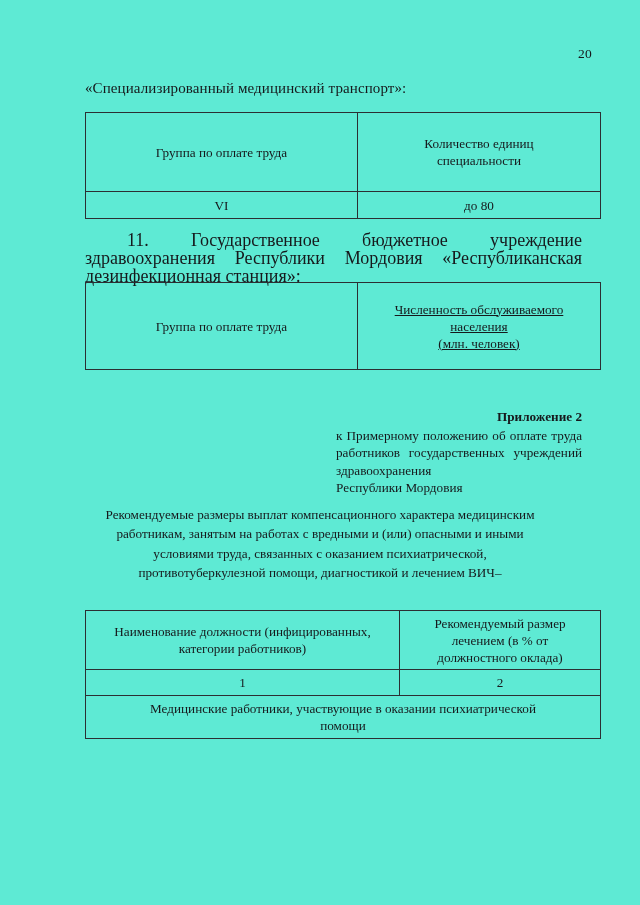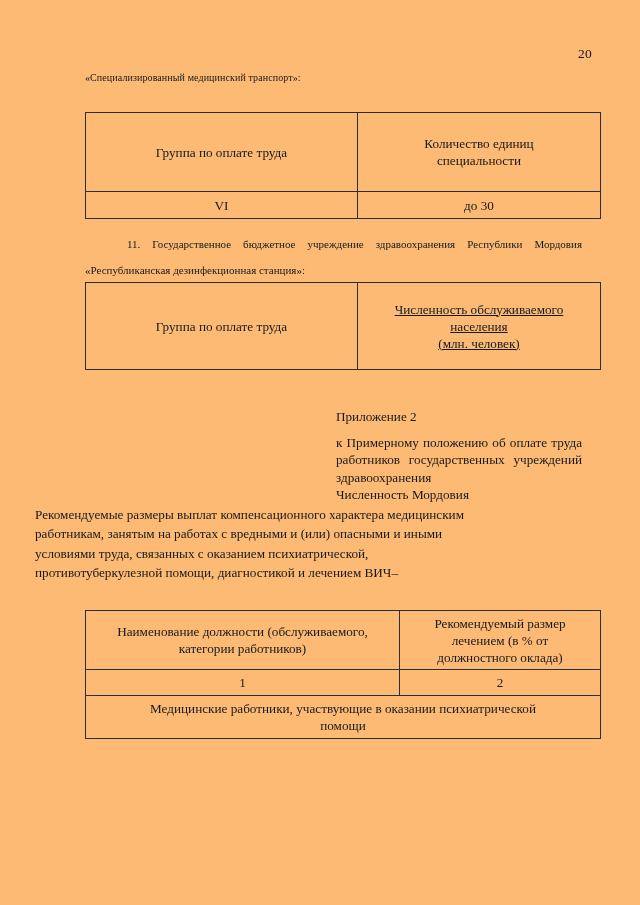--- a/index.html
+++ b/index.html
@@ -11,46 +11,46 @@
     width: 640px;
     height: 905px;
     position: relative;
     font-family: "Liberation Serif", "DejaVu Serif", serif;
     color: #16191c;
     overflow: hidden;
   }
   .page {
     position: absolute;
     inset: 0;
-    background: #fdba74;
+    background: #5eead4;
   }
 
   
   .page-number {
     position: absolute;
     top: 46px;
     right: 48px;
     font-size: 13.5px;
     letter-spacing: 0.2px;
   }
 
   
   .intro-line {
     position: absolute;
     left: 85px;
-    top: 72px;
-    font-size: 10px;
+    top: 80px;
+    font-size: 15px;
     letter-spacing: 0.1px;
     white-space: nowrap;
   }
 
   .para-justify {
     position: absolute;
-    font-size: 11px;
-    line-height: 26px;
+    font-size: 18px;
+    line-height: 18px;
     text-align: justify;
     text-justify: inter-word;
     text-indent: 42px;
   }
   .para-justify > span { display: inline; }
 
   .para-11 {
     left: 85px;
     top: 231px;
     width: 497px;
@@ -106,38 +106,39 @@
   
   .appendix {
     position: absolute;
     left: 336px;
     top: 408px;
     width: 246px;
     font-size: 13.2px;
     line-height: 17.5px;
   }
   .appendix .title {
-    font-weight: normal;
-    text-align: left;
-    margin-bottom: 8px;
+    font-weight: bold;
+    text-align: right;
+    margin-bottom: 1px;
   }
   .appendix .body {
     text-align: justify;
     text-justify: inter-word;
   }
   .appendix .body .tail { text-align: left; }
 
   
   .center-head {
     position: absolute;
     left: 35px;
     top: 505px;
     width: 570px;
     font-size: 13.2px;
     line-height: 19.4px;
+    text-align: center;
   }
   .center-head .ln { display: block; white-space: nowrap; }
 </style>
 </head>
 <body>
 
 <div class="page">
 
   <div class="page-number">20</div>
 
@@ -147,21 +148,21 @@
     <tbody>
       <tr class="head">
         <td class="c1">Группа по оплате труда</td>
         <td class="c2">
           <div>Количество единиц</div>
           <div>специальности</div>
         </td>
       </tr>
       <tr class="values">
         <td class="c1">VI</td>
-        <td class="c2">до 30</td>
+        <td class="c2">до 80</td>
       </tr>
     </tbody>
   </table>
 
   <div class="para-justify para-11">
     <span>11.  Государственное бюджетное учреждение здравоохранения Республики Мордовия «Республиканская дезинфекционная станция»:</span>
   </div>
 
   <table id="table-population" class="doc-table">
     <tbody>
@@ -173,36 +174,36 @@
           <div>(млн. человек)</div>
         </td>
       </tr>
     </tbody>
   </table>
 
   <div class="appendix">
     <div class="title">Приложение 2</div>
     <div class="body">
       <span>к Примерному положению об оплате труда работников государственных учреждений здравоохранения</span>
-      <div class="tail">Численность Мордовия</div>
+      <div class="tail">Республики Мордовия</div>
     </div>
   </div>
 
   <div class="center-head">
     <span class="ln">Рекомендуемые размеры выплат компенсационного характера медицинским</span>
     <span class="ln">работникам, занятым на работах с вредными и (или) опасными и иными</span>
     <span class="ln">условиями труда, связанных с оказанием психиатрической,</span>
     <span class="ln">противотуберкулезной помощи, диагностикой и лечением ВИЧ–</span>
   </div>
 
   <table id="table-payments" class="doc-table">
     <tbody>
       <tr class="head">
         <td class="c1">
-          <div>Наименование должности (обслуживаемого,</div>
+          <div>Наименование должности (инфицированных,</div>
           <div>категории работников)</div>
         </td>
         <td class="c2">
           <div>Рекомендуемый размер</div>
           <div>лечением (в % от</div>
           <div>должностного оклада)</div>
         </td>
       </tr>
       <tr class="numbers">
         <td class="c1">1</td>

